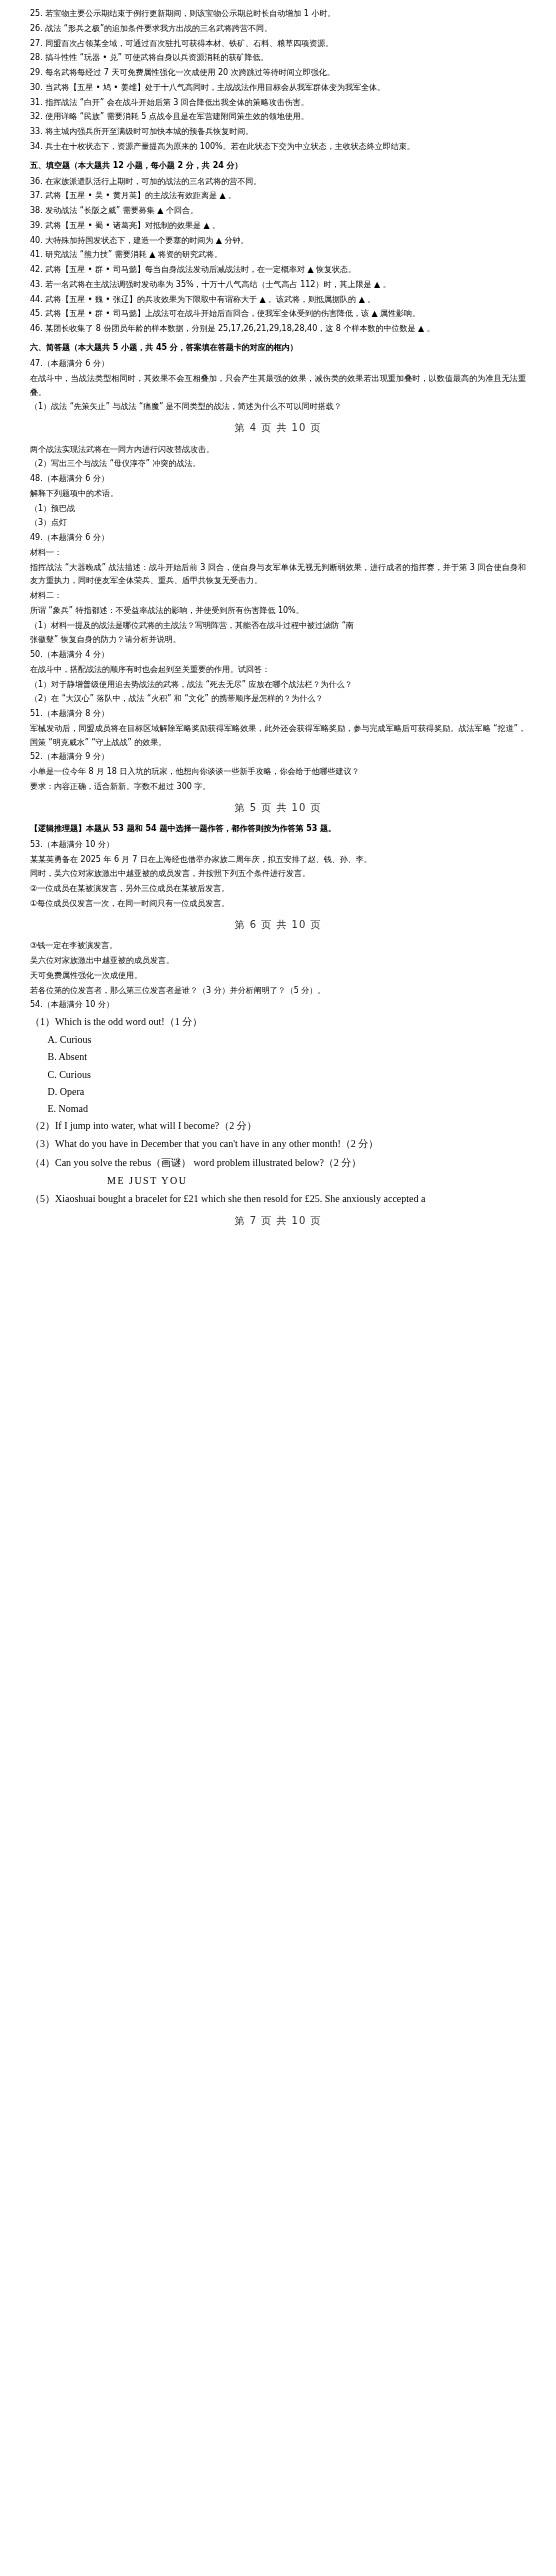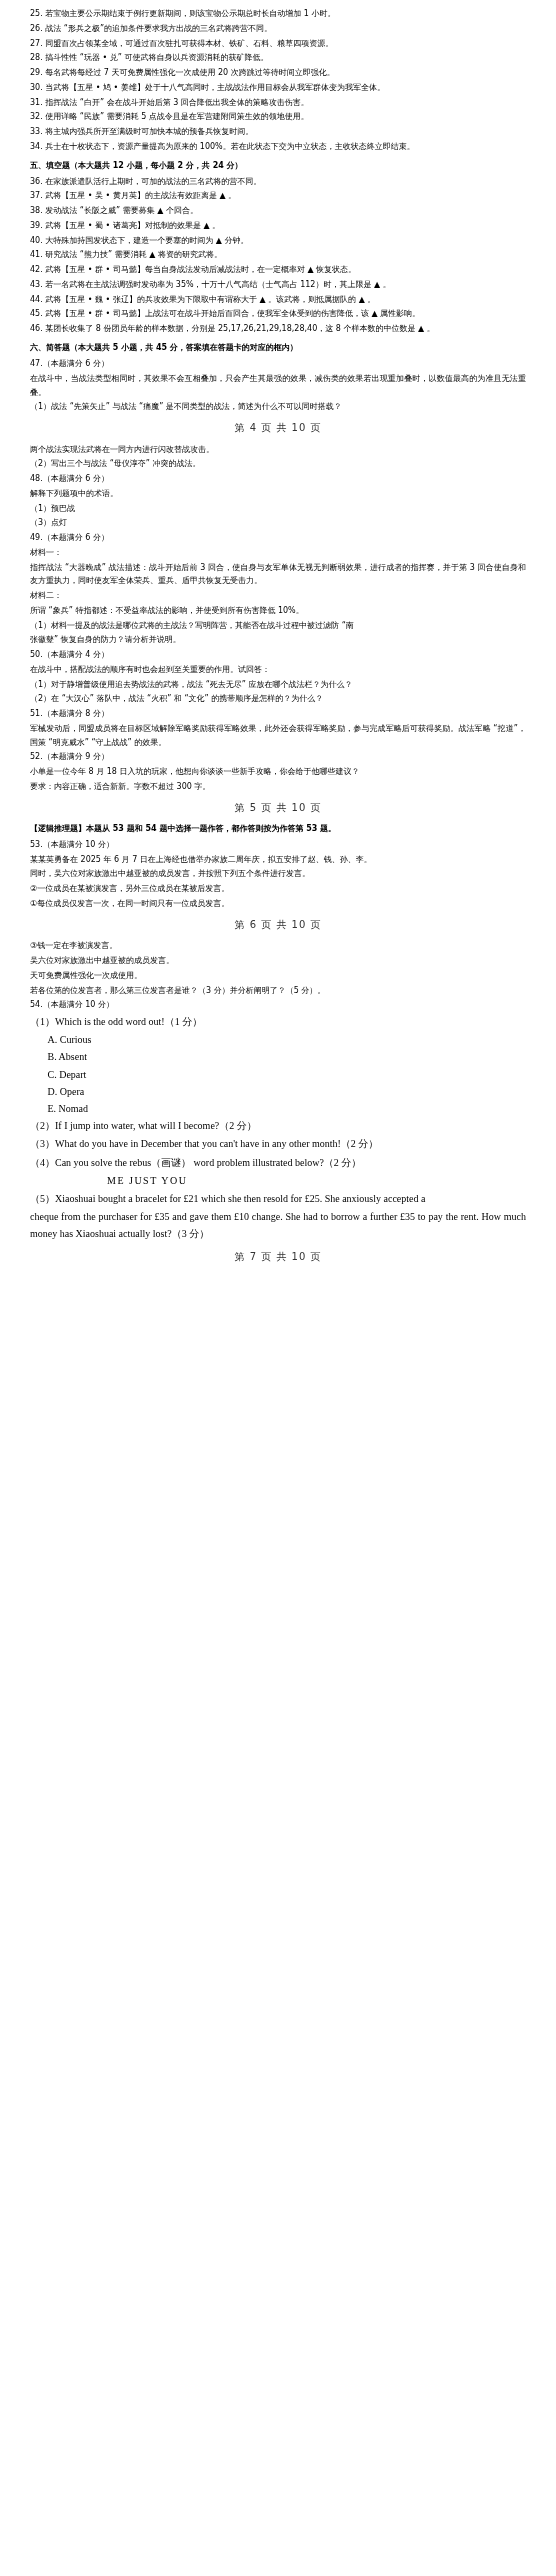--- a/index.html
+++ b/index.html
@@ -94,24 +94,23 @@
     <p class="q">①每位成员仅发言一次，在同一时间只有一位成员发言。</p>
     <div class="pagebreak">第 6 页 共 10 页</div>
     <p class="q">③钱一定在李被演发言。</p>
     <p class="q">吴六位对家族激出中越亚被的成员发言。</p>
     <p class="q">天可免费属性强化一次成使用。</p>
     <p class="q">若各位第的位发言者，那么第三位发言者是谁？（3 分）并分析阐明了？（5 分）。</p>
     <p class="q">54.（本题满分 10 分）</p>
     <p class="q en">（1）Which is the odd word out!（1 分）</p>
     <p class="q opt en">A. Curious</p>
     <p class="q opt en">B. Absent</p>
-    <p class="q opt en">C. Depart</p>
+    <p class="q opt en">C. Curious</p>
     <p class="q opt en">D. Opera</p>
     <p class="q opt en">E. Nomad</p>
     <p class="q en">（2）If I jump into water, what will I become?（2 分）</p>
     <p class="q en">（3）What do you have in December that you can't have in any other month!（2 分）</p>
     <p class="q en">（4）Can you solve the rebus（画谜） word problem illustrated below?（2 分）</p>
     <p class="q en meju">ME   JUST   YOU</p>
     <p class="q en">（5）Xiaoshuai bought a bracelet for £21 which she then resold for £25. She anxiously accepted a</p>
-    <p class="q en">cheque from the purchaser for £35 and gave them £10 change. She had to borrow a further £35 to pay the rent. How much money has Xiaoshuai actually lost?（3 分）</p>
     <div class="pagebreak">第 7 页 共 10 页</div>
   </div>
 
 
 </body></html>

